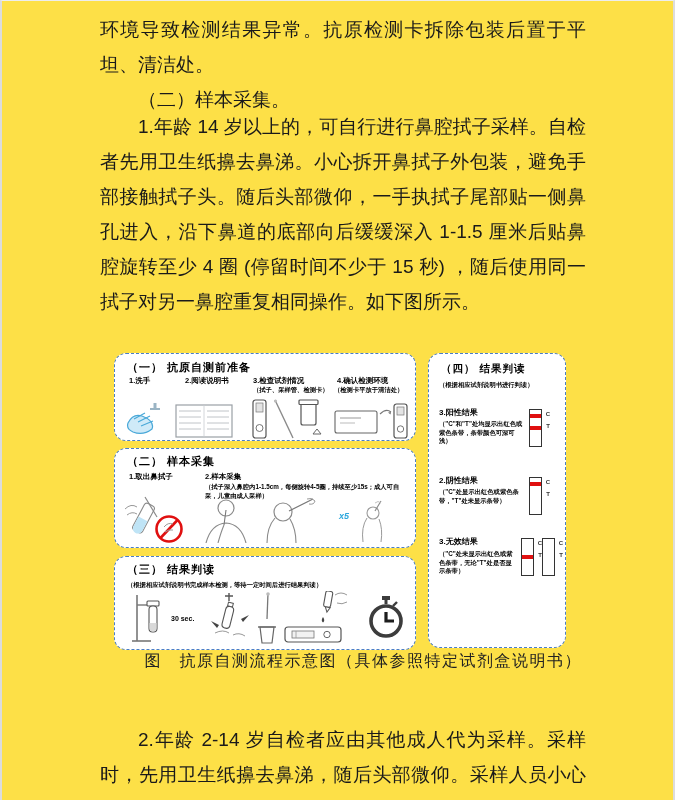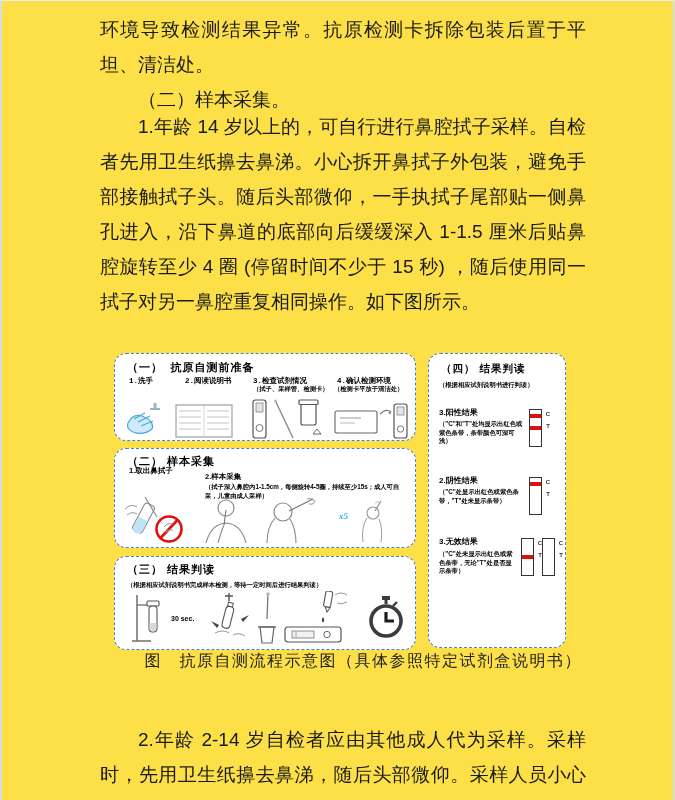--- a/index.html
+++ b/index.html
@@ -15,21 +15,21 @@
     text-align:justify; font-weight:400;
   }
   .indent { text-indent:2em; }
   #p-top    { top:11px; }
   #p-heading{ top:81px; }
   #p-step1  { top:108px; }
   #p-step2  { top:721px; }
 
   .figure { position:absolute; left:112px; top:347px; width:452px; height:306px; }
   .fbox { position:absolute; border:1.6px dashed #4a7ec7; border-radius:12px; background:#fff; }
-  #box-prep    { left:0;   top:5px;   width:302px; height:88px;font-family:Liberation Mono, monospace; }
+  #box-prep    { left:0;   top:5px;   width:302px; height:88px; }
   #box-collect { left:0;   top:100px; width:302px; height:100px; }
   #box-test    { left:0;   top:208px; width:302px; height:94px; }
   #box-read    { left:314px; top:5px; width:138px; height:295px; }
 
   .ftitle { position:absolute; font-weight:bold; color:#000; font-size:11px; letter-spacing:1px; white-space:nowrap; }
   .flabel { position:absolute; font-weight:bold; color:#000; font-size:7.5px; white-space:nowrap; }
   .fnote  { position:absolute; font-weight:bold; color:#000; font-size:6.3px; line-height:8.5px; }
   .ficon  { position:absolute; }
 
   .caption {
@@ -37,21 +37,21 @@
     font-family:"Liberation Serif","DejaVu Serif",serif;
     font-size:16px; letter-spacing:1.5px; color:#222; white-space:pre;
   }
 
   .strip { position:absolute; width:13px; height:38px; border:1.6px solid #333; background:#fff; }
   .strip .band { position:absolute; left:0; width:100%; height:3.5px; background:#e01010; }
   .band-c { top:4px; } .band-t { top:16px; }
   .strip .ct { position:absolute; right:-9px; font-size:6px; font-weight:bold; color:#333; }
   .ct-c { top:1px; } .ct-t { top:13px; }
 
-  .x5 { position:absolute; font-weight:bold; font-style:italic; color:#2fa8dd; font-size:9px;font-family:Liberation Serif, serif; }
+  .x5 { position:absolute; font-weight:bold; font-style:italic; color:#2fa8dd; font-size:9px; }
 </style>
 </head>
 <body>
 
 <div class="page">
 
   <div id="p-top" class="bodytext">环境导致检测结果异常。抗原检测卡拆除包装后置于平坦、清洁处。</div>
   <div id="p-heading" class="bodytext indent">（二）样本采集。</div>
   <div id="p-step1" class="bodytext indent">1.年龄 14 岁以上的，可自行进行鼻腔拭子采样。自检者先用卫生纸擤去鼻涕。小心拆开鼻拭子外包装，避免手部接触拭子头。随后头部微仰，一手执拭子尾部贴一侧鼻孔进入，沿下鼻道的底部向后缓缓深入 1-1.5 厘米后贴鼻腔旋转至少 4 圈 (停留时间不少于 15 秒) ，随后使用同一拭子对另一鼻腔重复相同操作。如下图所示。</div>
 
@@ -106,21 +106,21 @@
         <path d="M47 12 Q53 6 58 10" fill="none" stroke="#777" stroke-width="1.1"></path>
         <path d="M58 10 l-3 .5 2.5 2 z" fill="#777"></path>
         <rect x="61" y="2" width="13" height="34" rx="2.5" fill="#fff" stroke="#555" stroke-width="1.2"></rect>
         <rect x="64" y="5" width="7" height="8" fill="#e4e4e4" stroke="#777" stroke-width="0.7"></rect>
         <circle cx="67.5" cy="27" r="3.2" fill="#fff" stroke="#666" stroke-width="0.9"></circle>
       </svg>
     </div>
 
     <div id="box-collect" class="fbox">
       <div class="ftitle" style="left:12px;top:5px">（二） 样本采集</div>
-      <div class="flabel" style="left:14px;top:17px">1.取出鼻拭子</div>
+      <div class="flabel" style="left:14px;top:23px">1.取出鼻拭子</div>
       <div class="flabel" style="left:90px;top:23px">2.样本采集</div>
       <div class="fnote" style="left:90px;top:34px;width:204px">（拭子深入鼻腔内1-1.5cm，每侧旋转4-5圈，持续至少15s；成人可自采，儿童由成人采样）</div>
 
       <svg class="ficon" style="left:8px;top:46px" width="66" height="50" viewBox="0 0 66 50">
         <g transform="rotate(28 20 25)">
           <rect x="14" y="8" width="11" height="30" rx="3" fill="#fff" stroke="#8a8a8a" stroke-width="1.1"></rect>
           <path d="M14.5 24 h10 v11 a5 5 0 0 1 -10 0 z" fill="#bfe4f6"></path>
         </g>
         <line x1="22" y1="2" x2="34" y2="22" stroke="#8a8a8a" stroke-width="1.2"></line>
         <path d="M2 14 q6 -6 12 -2 M4 20 q5 -4 10 -1" stroke="#999" stroke-width="1" fill="none"></path>

